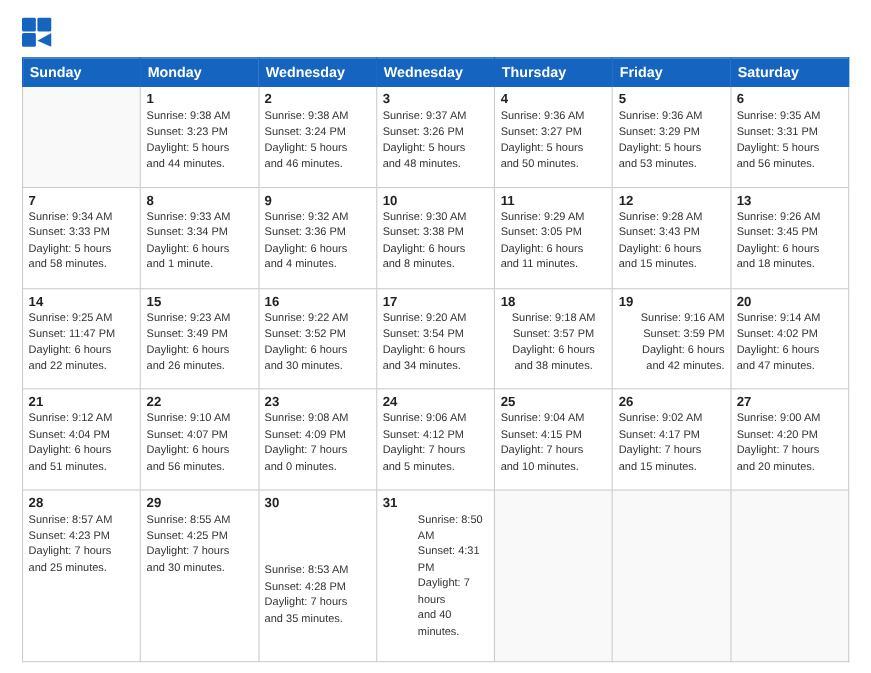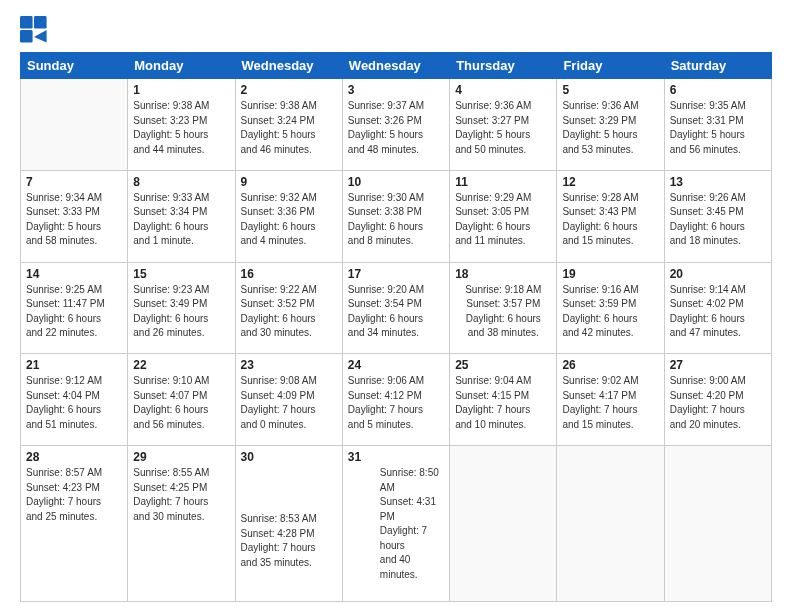--- a/index.html
+++ b/index.html
@@ -255,21 +255,21 @@
           </td>
           <td>
             <div class="day-number">18</div>
             <div class="day-info" style="white-space: pre-line; text-align: center;">Sunrise: 9:18 AM
 Sunset: 3:57 PM
 Daylight: 6 hours
 and 38 minutes.</div>
           </td>
           <td>
             <div class="day-number">19</div>
-            <div class="day-info" style="white-space: pre-line;">Sunrise: 9:16 AM
+            <div class="day-info" style="white-space: pre-line; text-align: right;">Sunrise: 9:16 AM
 Sunset: 3:59 PM
 Daylight: 6 hours
 and 42 minutes.</div>
           </td>
           <td>
             <div class="day-number">20</div>
             <div class="day-info" style="white-space: pre-line;">Sunrise: 9:14 AM
 Sunset: 4:02 PM
 Daylight: 6 hours
 and 47 minutes.</div>

